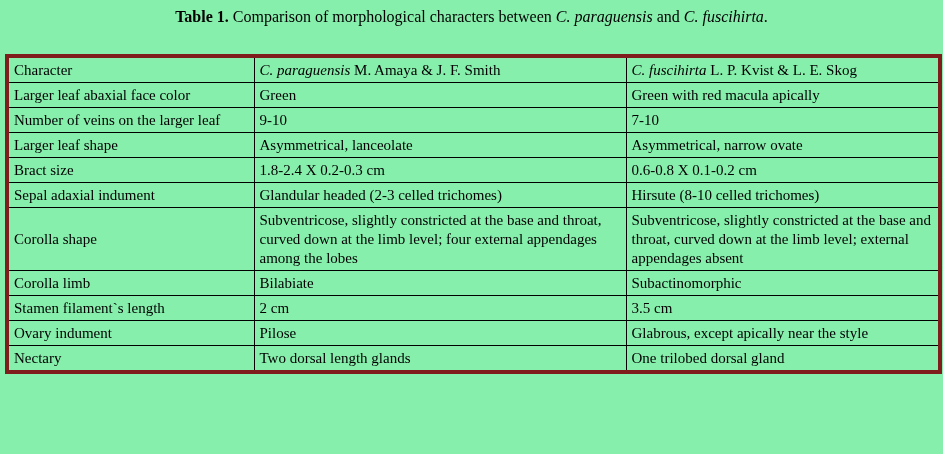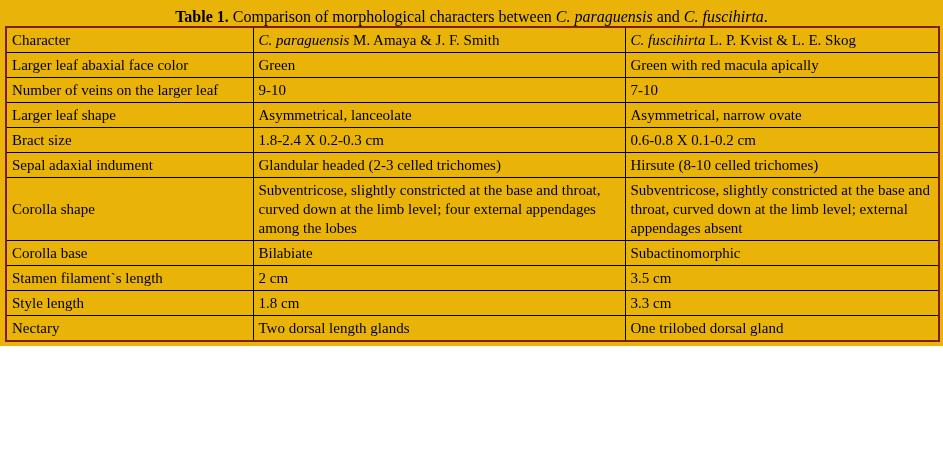--- a/index.html
+++ b/index.html
@@ -4,40 +4,40 @@
 <style>
   html, body {
     margin: 0;
     padding: 0;
     background: #ffffff;
     color: #000000;
     font-family: "Liberation Serif", "DejaVu Serif", serif;
   }
   .page {
     width: 943px;
-    height: 346px;
-    background: #eab308;
+    height: 454px;
+    background: #86efac;
     overflow: hidden;
     box-sizing: border-box;
   }
   .caption {
     text-align: center;
     font-size: 16px;
     line-height: 1.2;
     padding-top: 7px;
     white-space: nowrap;
   }
   .bold { font-weight: bold; }
   .it   { font-style: italic; }
   table.morph {
     border-collapse: collapse;
     table-layout: fixed;
     width: 933px;
-    margin: 0 4px 0 5px;
-    border: 2px solid #7f1d1d;
+    margin: 28px 4px 0 5px;
+    border: 4px solid #7f1d1d;
   }
   col.c1 { width: 247px; }
   col.c2 { width: 372px; }
   col.c3 { width: 314px; }
   table.morph th,
   table.morph td {
     border: 1px solid #000000;
     font-size: 15px;
     font-weight: normal;
     line-height: 19px;
@@ -93,33 +93,33 @@
         <td>Sepal adaxial indument</td>
         <td>Glandular headed (2-3 celled trichomes)</td>
         <td>Hirsute (8-10 celled trichomes)</td>
       </tr>
       <tr>
         <td>Corolla shape</td>
         <td class="justify">Subventricose, slightly constricted at the base and throat, curved down at the limb level; four external appendages among the lobes</td>
         <td class="justify">Subventricose, slightly constricted at the base and throat, curved down at the limb level; external appendages absent</td>
       </tr>
       <tr>
-        <td>Corolla base</td>
+        <td>Corolla limb</td>
         <td>Bilabiate</td>
         <td>Subactinomorphic</td>
       </tr>
       <tr>
         <td>Stamen filament`s length</td>
         <td>2 cm</td>
         <td>3.5 cm</td>
       </tr>
       <tr>
-        <td>Style length</td>
-        <td>1.8 cm</td>
-        <td>3.3 cm</td>
+        <td>Ovary indument</td>
+        <td>Pilose</td>
+        <td>Glabrous, except apically near the style</td>
       </tr>
       <tr>
         <td>Nectary</td>
         <td>Two dorsal length glands</td>
         <td>One trilobed dorsal gland</td>
       </tr>
     </tbody>
   </table>
 
 </div>

